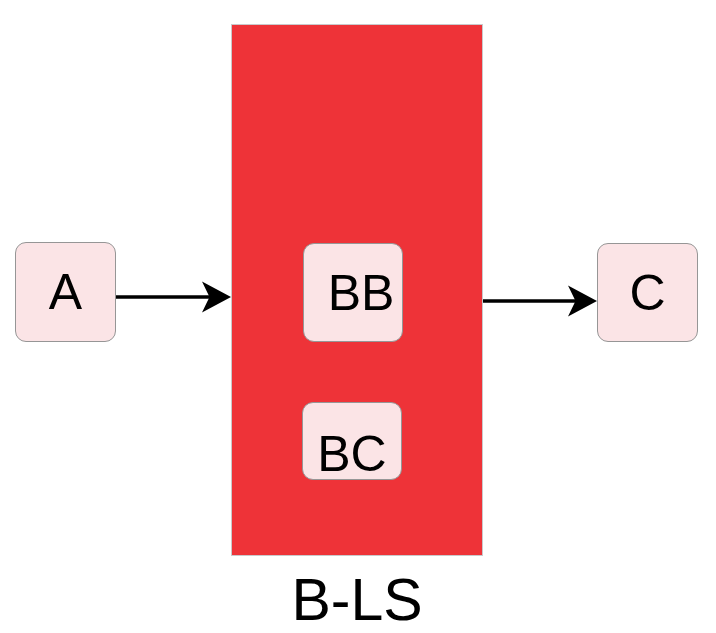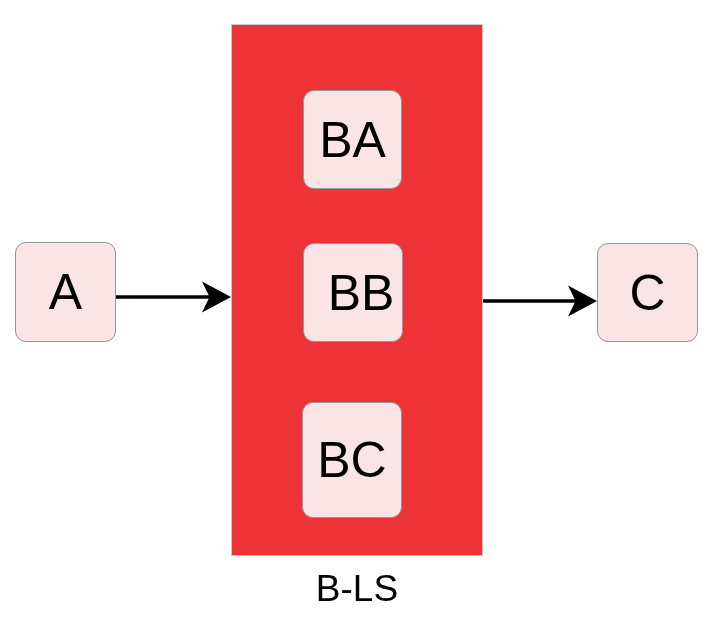--- a/index.html
+++ b/index.html
@@ -36,37 +36,37 @@
     justify-content: center;
   }
   .node-label {
     font-size: 50px;
     line-height: 1;
     color: var(--label-text, #000000);
   }
   .node-a  { left: 15px;  top: 242px; width: 101px; height: 100px; }
   .node-ba { left: 303px; top: 90px;  width: 99px;  height: 99px;  }
   .node-bb { left: 303px; top: 243px; width: 100px; height: 99px; padding-left: 16px;  }
-  .node-bc { left: 302px; top: 402px; width: 100px; height: 116px;  }
+  .node-bc { left: 302px; top: 402px; width: 100px; height: 78px; align-items: flex-end;  }
   .node-c  { left: 597px; top: 243px; width: 101px; height: 99px;  }
   .arrows-layer {
     position: absolute;
     left: 0;
     top: 0;
     width: 716px;
     height: 633px;
     pointer-events: none;
   }
   .group-label {
     position: absolute;
     left: 231px;
     top: 570px;
     width: 252px;
     text-align: center;
-    font-size: 37px;
+    font-size: 59px;
     line-height: 1.05;
     color: var(--label-text, #000000);
   }
 </style>
 </head>
 <body>
 
 <div class="canvas">
 
   <div class="group-box"></div>
@@ -79,23 +79,20 @@
     <g>
       <line x1="483" y1="301" x2="578" y2="301" stroke="var(--arrow, #000000)" stroke-width="3.6"></line>
       <path d="M597,301 L568,285.5 L575.5,301 L568,316.5 Z" fill="var(--arrow, #000000)"></path>
     </g>
   </svg>
 
   <div class="node node-a">
     <span class="node-label">A</span>
   </div>
 
-  <div class="node node-ba">
-    <span class="node-label">BA</span>
-  </div>
 
   <div class="node node-bb">
     <span class="node-label">BB</span>
   </div>
 
   <div class="node node-bc">
     <span class="node-label">BC</span>
   </div>
 
   <div class="node node-c">

